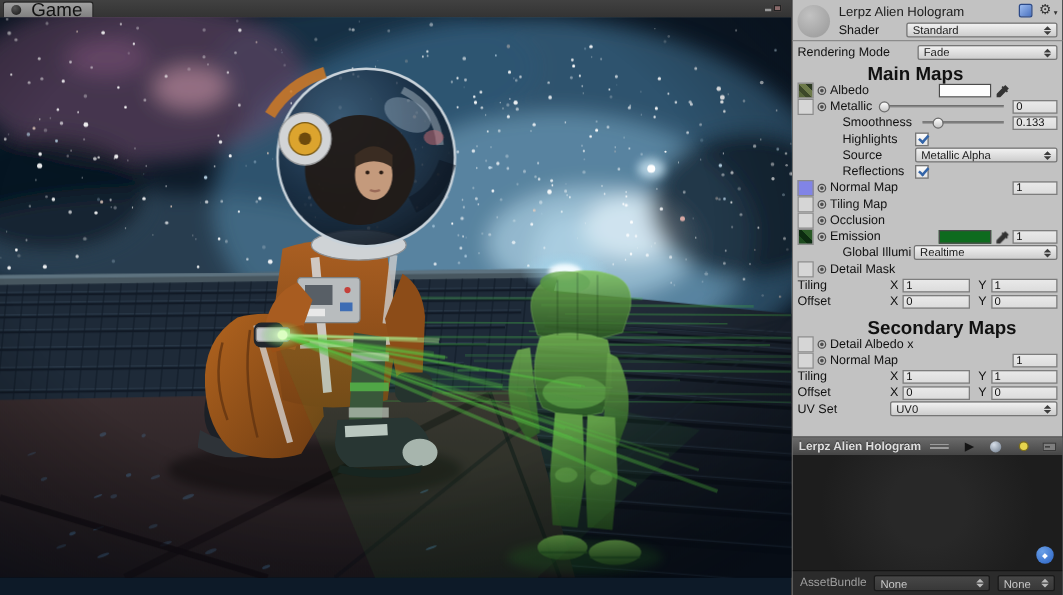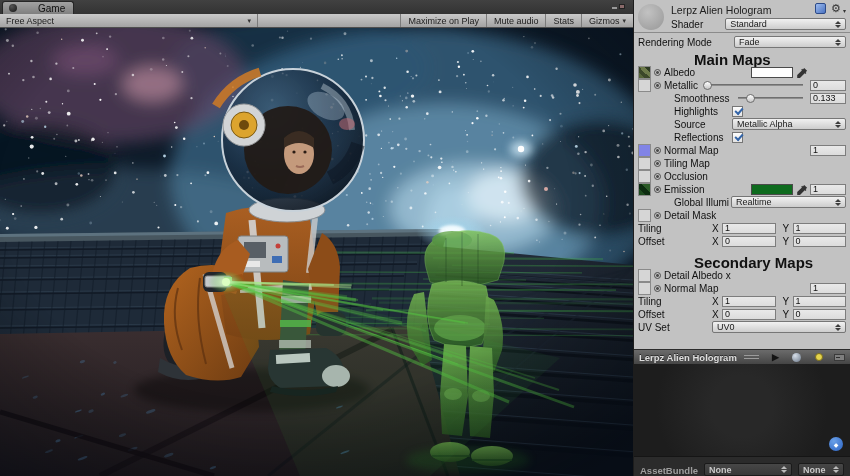--- a/index.html
+++ b/index.html
@@ -4,21 +4,21 @@
 <style>
   * { box-sizing: border-box; margin: 0; padding: 0; }
   html,body { width:850px; height:476px; overflow:hidden; background:#333;
     font-family:"Liberation Sans", sans-serif; -webkit-font-smoothing:antialiased; }
   .root { position:relative; width:850px; height:476px; }
 
   
   .game { position:absolute; left:0; top:0; width:633px; height:476px; display:flex; flex-direction:column; }
   .g-tabstrip { height:14px; background:linear-gradient(#414141,#333); display:flex; align-items:flex-end; padding-left:2px; position:relative; flex:none; }
   .g-tab { height:13px; background:linear-gradient(#a2a2a2,#7f7f7f); border:1px solid #262626; border-bottom:none;
-    border-radius:3px 3px 0 0; display:flex; align-items:center; gap:21px; padding:0 8px 0 6px; font-size:10px; color:#111;justify-content:center; }
+    border-radius:3px 3px 0 0; display:flex; align-items:center; gap:8px; padding:0 8px 0 6px; font-size:15px; color:#111;justify-content:center; }
   .g-tab-icon { width:8px; height:8px; border-radius:50%; background:radial-gradient(circle at 35% 30%, #555, #161616); flex:none; }
   .g-winctl { position:absolute; right:8px; top:4px; display:flex; gap:2px; align-items:center; }
   .g-winctl i { display:block; width:6px; height:5px; background:#8a6a6a; border:1px solid #222; }
   .g-winctl i.dash { width:5px; height:2px; background:#999; border:none; margin-top:2px; }
 
   .g-toolbar { height:14px; background:linear-gradient(#c9c9c9,#a3a3a3); border-bottom:1px solid #4e4e4e;
     display:flex; align-items:stretch; font-size:9px; color:#1d1d1d; flex:none; }
   .aspect { width:258px; border-right:1px solid #7b7b7b; display:flex; align-items:center; justify-content:space-between; padding:0 6px; }
   .tb-sp { flex:1; }
   .tb-btn { border-left:1px solid #7b7b7b; display:flex; align-items:center; gap:3px; padding:0 7px; white-space:nowrap; }
@@ -100,60 +100,40 @@
   .pv-sphere { width:9px; height:9px; border-radius:50%; background:radial-gradient(circle at 35% 30%, #d6dee8, #6b7888); margin:0 7px; }
   .pv-light { width:8px; height:8px; border-radius:50%; background:#e5d44d; border:1px solid #7c6e1c; margin:0 7px; }
   .pv-min { width:11px; height:7px; background:#7e7e7e; border:1px solid #3a3a3a; margin-left:4px; position:relative; }
   .pv-min::before { content:""; position:absolute; left:1px; top:2px; width:4px; height:1px; background:#2e2e2e; }
 
   .pv-body { height:92px; background:radial-gradient(circle at 50% 46%, #282828 0 26%, #1d1d1d 72%); position:relative; flex:none; }
   .tag-ic { position:absolute; right:7px; bottom:5px; width:14px; height:14px; border-radius:50%;
     background:radial-gradient(circle at 35% 30%, #6aa0e8, #2a62c2); color:#fff; font-size:6px;
     display:flex; align-items:center; justify-content:center; }
 
-  .ab-bar { height:20px; background:#2b2b2b; border-top:1px solid #151515; display:flex; align-items:flex-end;
-    gap:6px; padding:0 6px; font-size:9.5px; color:#9e9e9e; flex:none;font-weight:bold; }
+  .ab-bar { height:20px; background:#2b2b2b; border-top:1px solid #151515; display:flex; align-items:center;
+    gap:6px; padding:0 6px; font-size:9.5px; color:#9e9e9e; flex:none; }
   .dd.dark { background:linear-gradient(#474747,#383838); border:1px solid #1a1a1a; color:#c9c9c9; height:13px; border-radius:2px; }
   .dd.dark .spin::before { border-bottom-color:#bbb; } .dd.dark .spin::after { border-top-color:#bbb; }
   .ab-b1 { flex:1; } .ab-b2 { width:46px; }
 </style>
 </head>
 <body>
 
 <div class="root">
 
   <div class="game">
     <div class="g-tabstrip">
       <div class="g-tab">
         <span class="g-tab-icon"></span>
         <span>Game</span>
       </div>
       <div class="g-winctl">
           <i class="dash"></i>
           <i></i>
-        </div>
-    </div>
-    <div class="g-toolbar">
-      <div class="aspect">
-        <span>Free Aspect</span>
-        <span class="caret">▾</span>
-      </div>
-      <div class="tb-sp"></div>
-      <div class="tb-btn">
-        <span>Maximize on Play</span>
-        </div>
-      <div class="tb-btn">
-        <span>Mute audio</span>
-        </div>
-      <div class="tb-btn">
-        <span>Stats</span>
-        </div>
-      <div class="tb-btn">
-        <span>Gizmos</span>
-        <span class="caret">▾</span>
         </div>
     </div>
 
     <div class="viewport">
       <svg id="scene" viewBox="0 0 633 448" width="633" height="448">
         <defs>
           <filter id="b8" x="-40%" y="-40%" width="180%" height="180%">
               <feGaussianBlur stdDeviation="8"></feGaussianBlur>
             </filter>
           <filter id="b4" x="-40%" y="-40%" width="180%" height="180%">

